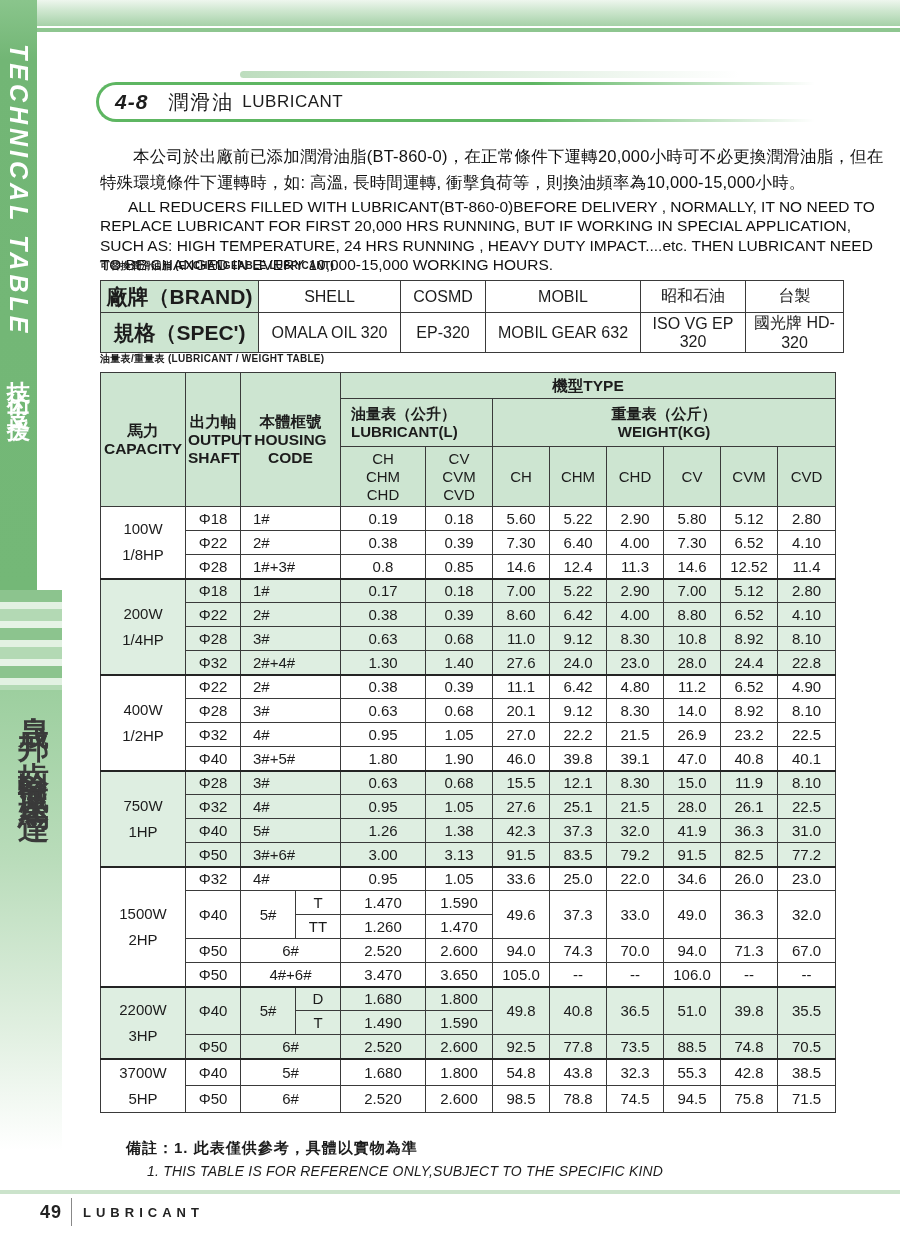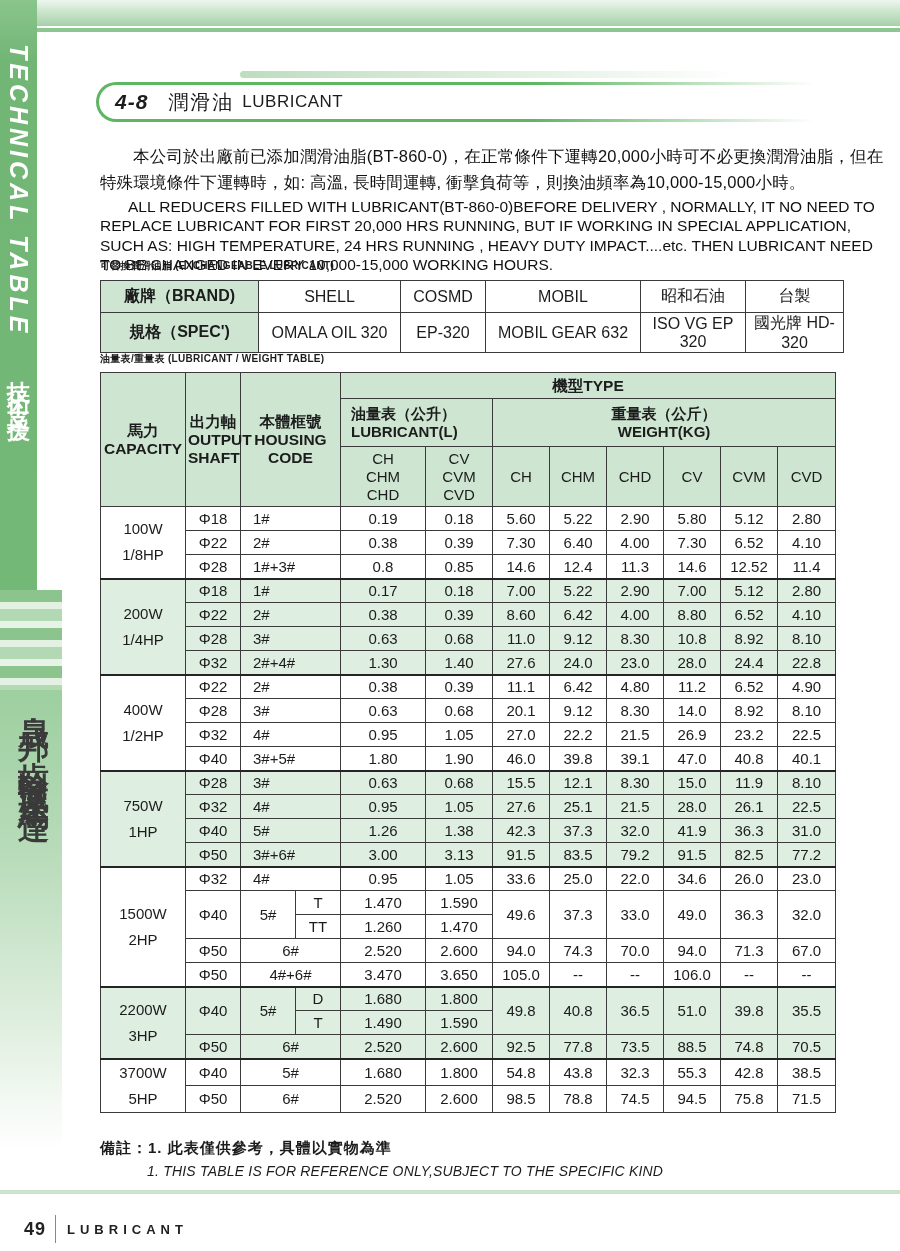--- a/index.html
+++ b/index.html
@@ -48,44 +48,44 @@
   .caption { position:absolute; left:100px; font-size:10px; font-weight:bold; letter-spacing:0.3px; }
   .cap1 { top:259px; }
   .cap2 { top:352px; }
 
   
   table { border-collapse:collapse; table-layout:fixed; }
   td, th { border:1px solid #3a3a3a; text-align:center; padding:0 2px; box-sizing:border-box; }
 
   .xtable { position:absolute; left:100px; top:280px; width:743px; }
   .xtable td { height:32px; font-size:16px; }
-  .xtable .xlabel { background:#cde5d1; font-weight:bold; font-size:16px; }
+  .xtable .xlabel { background:#cde5d1; font-weight:bold; font-size:21px; }
 
   .mtable { position:absolute; left:100px; top:372px; width:735px; }
   .mtable th { background:#cde5d1; white-space:pre-line; font-size:15px; line-height:18px; }
   .mtable .h1 th { height:26px; font-weight:bold; font-size:15.5px; }
   .mtable .h2 th { height:48px; font-weight:bold; }
   .mtable .h3 th { height:60px; font-weight:normal; }
   .mtable th.lubhead { text-align:left; padding-left:10px; }
   .mtable th.span3 { font-weight:bold; }
   .mtable tbody td { height:24px; font-size:15px; background:#ffffff; }
   .mtable tbody td.cap { white-space:pre-line; line-height:26px; font-size:15px; }
   .mtable tbody td.hl { text-align:left; padding-left:12px; }
   .mtable tbody tr.shade td { background:#deeee1; }
   .mtable tbody tr.grp td { border-top:2px solid #242424; }
   #main-tbody tr:first-child td { border-top:1px solid #3a3a3a; }
 
   
   .notes { position:absolute; left:100px; top:1139px; }
-  .note-zh { font-size:15px; font-weight:bold; letter-spacing:1px; }
+  .note-zh { font-size:15px; font-weight:bold; letter-spacing:1px;margin-left:26px; }
   .note-en { font-size:14px; margin-left:47px; margin-top:5px; letter-spacing:0.2px;font-style:italic; }
 
   
   .footer-rule { position:absolute; left:0; top:1190px; width:900px; height:4px; background:#cbe3cb; }
-  .footer { position:absolute; left:24px; top:1198px; display:flex; align-items:center;margin-top:17px; }
+  .footer { position:absolute; left:40px; top:1198px; display:flex; align-items:center; }
   .page-num { font-size:18px; font-weight:600; letter-spacing:1px; color:#222; }
   .foot-div { width:1px; height:28px; background:#888; margin:0 11px 0 9px; }
   .foot-label { font-size:13px; font-weight:600; letter-spacing:5px; color:#222; }
 </style>
 </head>
 <body>
 
 <div class="page">
 
   <div class="top-band"></div>

